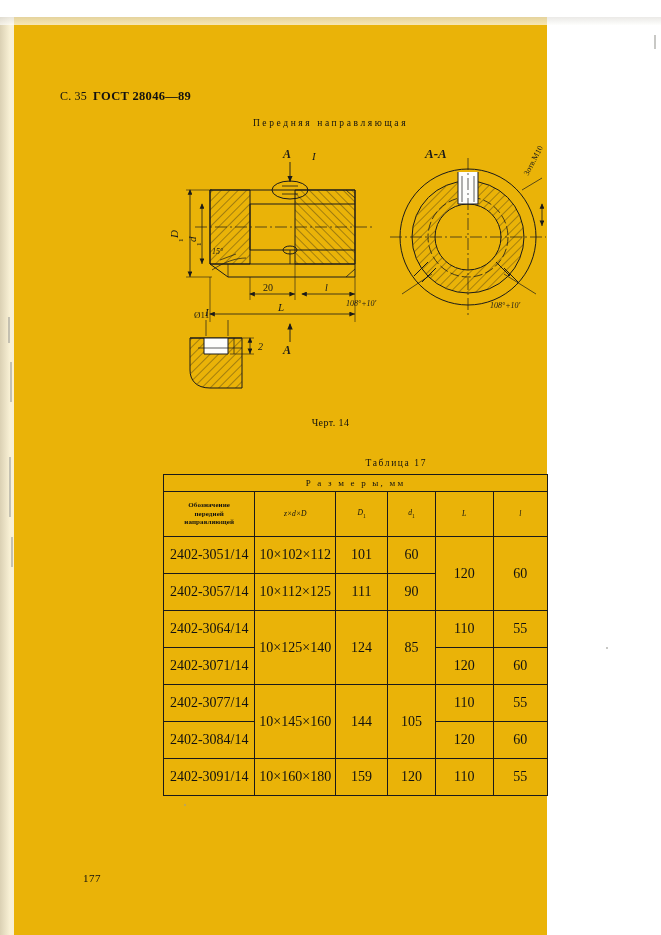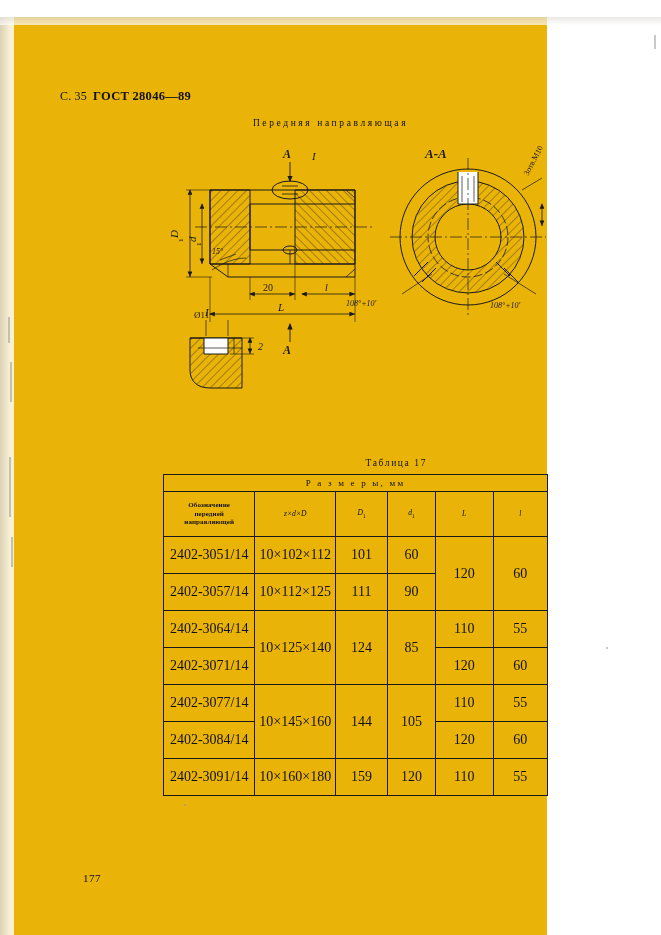--- a/index.html
+++ b/index.html
@@ -287,20 +287,21 @@
         <text x="128" y="169" font-size="11" font-style="italic">L</text>
         <text x="196" y="164" font-size="8" font-style="italic">108°+10'</text>
         <text x="340" y="166" font-size="8" font-style="italic">108°+10'</text>
         <text x="44" y="176" font-size="9">Ø11</text>
         <text x="108" y="208" font-size="10" font-style="italic">2</text>
         <text x="378" y="34" font-size="8" transform="rotate(-62 378,34)">3отв.М10</text>
       </g>
     </svg>
   </div>
 
+  <div class="fig-cap">Черт. 14</div>
 
   <div class="tbl-label">Таблица 17</div>
 
   <table class="dims">
     <tbody>
       <tr class="caption-row">
         <td colspan="6">Р а з м е р ы,  мм</td>
       </tr>
       <tr class="head-row">
         <td class="name first">

